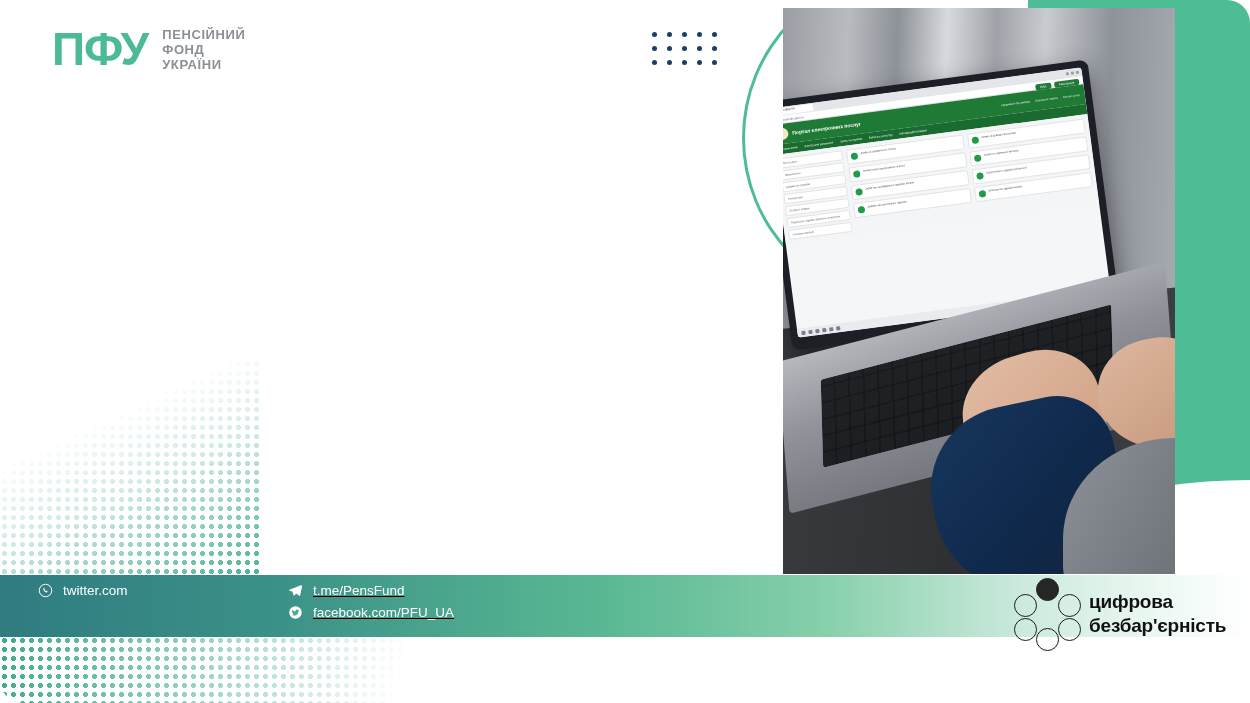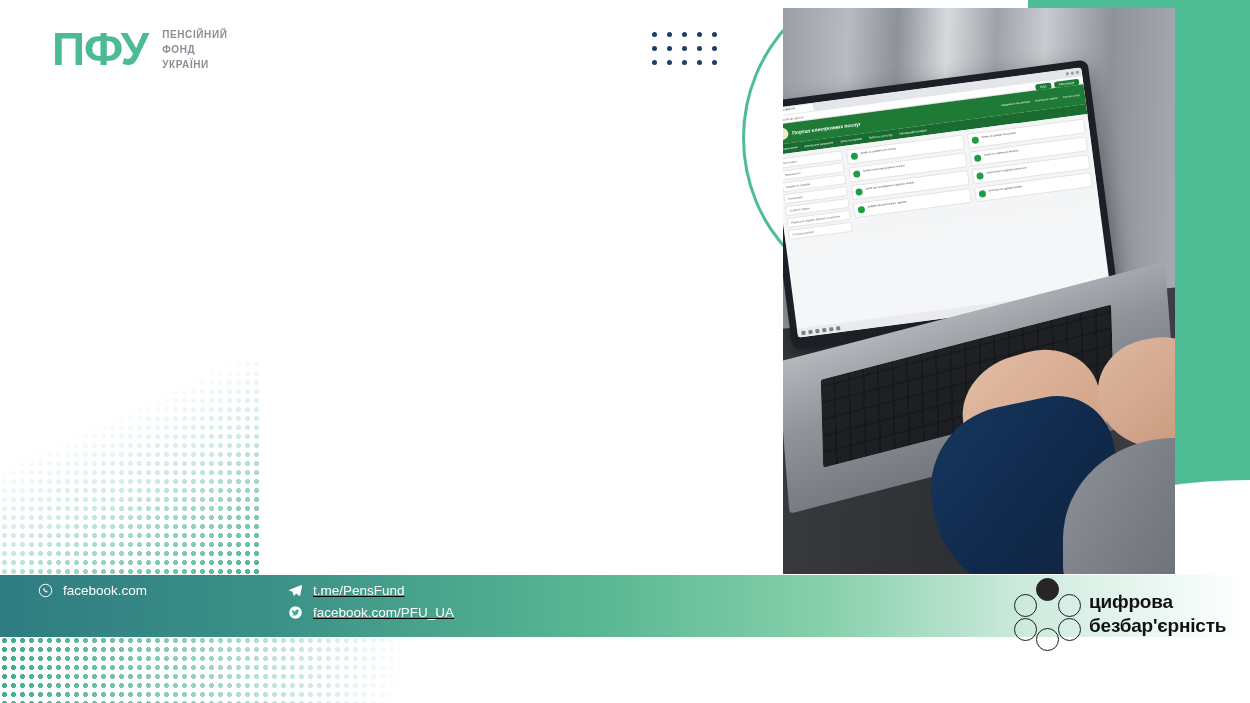--- a/index.html
+++ b/index.html
@@ -2,21 +2,21 @@
 <html><head>
 <meta charset="utf-8">
 <style>
   * { margin:0; padding:0; box-sizing:border-box; }
   html,body { width:1250px; height:703px; overflow:hidden; }
   body {
     font-family:"Liberation Sans", sans-serif;
     background:#ffffff;
     position:relative;
   }
-  .stage { position:absolute; inset:0; width:1250px; height:703px; overflow:hidden; background:#fff; }
+  .stage { position:absolute; inset:0; width:1250px; height:703px; overflow:hidden; background:#fff;border-radius:23px; }
 
   
   .halftone-left {
     position:absolute; left:0; top:360px; width:260px; height:230px;
     background-image:radial-gradient(#2fa882 38%, transparent 40%);
     background-size:9px 9px;
     -webkit-mask-image:linear-gradient(155deg, rgba(0,0,0,0) 30%, rgba(0,0,0,.25) 55%, rgba(0,0,0,1) 100%);
     mask-image:linear-gradient(155deg, rgba(0,0,0,0) 30%, rgba(0,0,0,.25) 55%, rgba(0,0,0,1) 100%);
     opacity:.95; pointer-events:none;
   }
@@ -47,21 +47,21 @@
     pointer-events:none;
   }
   .arc-mask {
     position:absolute; left:790px; top:-40px; width:470px; height:360px;
     background:#ffffff; pointer-events:none;
   }
 
   
   .brand { position:absolute; left:52px; top:26px; display:flex; align-items:center; gap:14px; }
   .brand-mark { font-size:46px; line-height:46px; font-weight:bold; color:#4cba93; letter-spacing:-1px; }
-  .brand-text { color:#8b8f96; font-size:10px; line-height:15px; font-weight:bold; letter-spacing:.6px; }
+  .brand-text { color:#8b8f96; font-size:13px; line-height:15px; font-weight:bold; letter-spacing:.6px; }
 
   .dot-grid { position:absolute; left:652px; top:32px; display:grid;
               grid-template-columns:repeat(5,15px); grid-template-rows:repeat(3,14px); }
   .dot-grid i { width:5px; height:5px; border-radius:50%; background:#1b3f66; display:block; }
 
   
   .headline-wrap { position:absolute; left:46px; top:218px; display:flex; gap:20px; }
   .bullets { display:flex; flex-direction:column; gap:9px; padding-top:5px; }
   .bullets span { width:19px; height:19px; border-radius:50%; display:block; }
   .b1 { background:#3aab7c; }
@@ -349,21 +349,21 @@
 
   <div class="footer">
     <div class="f-cols">
 
       <div class="f-col c1">
         <div class="f-row">
           <svg class="f-ico" viewBox="0 0 24 24">
             <circle cx="12" cy="12" r="10" fill="none" stroke="#fff" stroke-width="1.6"></circle>
             <path d="M9.2 7.6c.3-.1.6 0 .8.3l.8 1.3c.1.3.1.6-.1.8l-.5.5c.5 1 1.3 1.8 2.3 2.3l.5-.5c.2-.2.5-.2.8-.1l1.3.8c.3.2.4.5.3.8-.3.9-1.2 1.4-2.1 1.2-2.5-.5-4.4-2.4-4.9-4.9-.2-.9.2-1.7 1-2.1z" fill="#fff"></path>
           </svg>
-          <span>facebook.com</span>
+          <span>twitter.com</span>
         </div>
       </div>
 
       <div class="f-col c2">
         <div class="f-row">
           <svg class="f-ico" viewBox="0 0 24 24">
             <path d="M21.6 3.2 2.4 10.6c-.9.35-.87 1.64.04 1.95l4.7 1.6 1.8 5.3c.27.8 1.3.98 1.83.33l2.4-2.95 4.6 3.4c.66.49 1.6.12 1.77-.68l3-14.4c.18-.85-.66-1.56-1.44-1.25z" fill="#fff"></path>
           </svg>
           <span>t.me/PensFund</span>
         </div>

